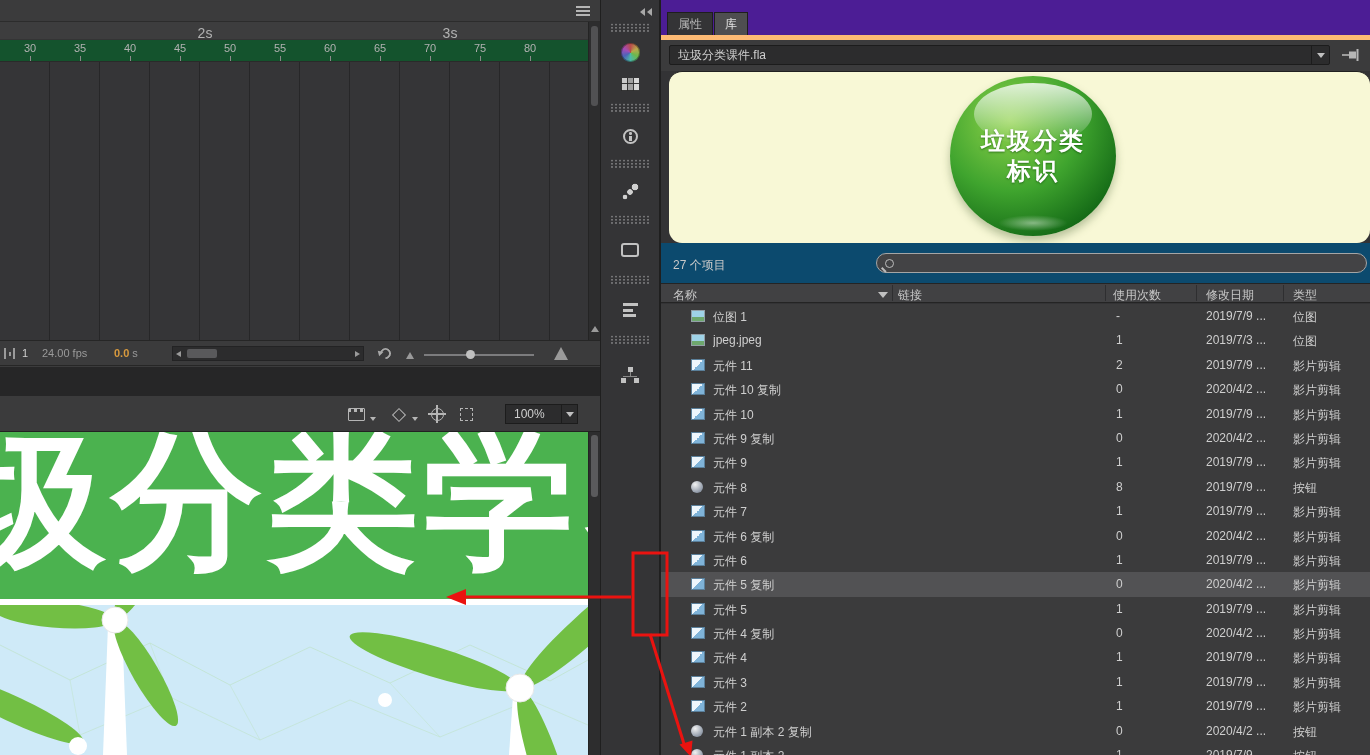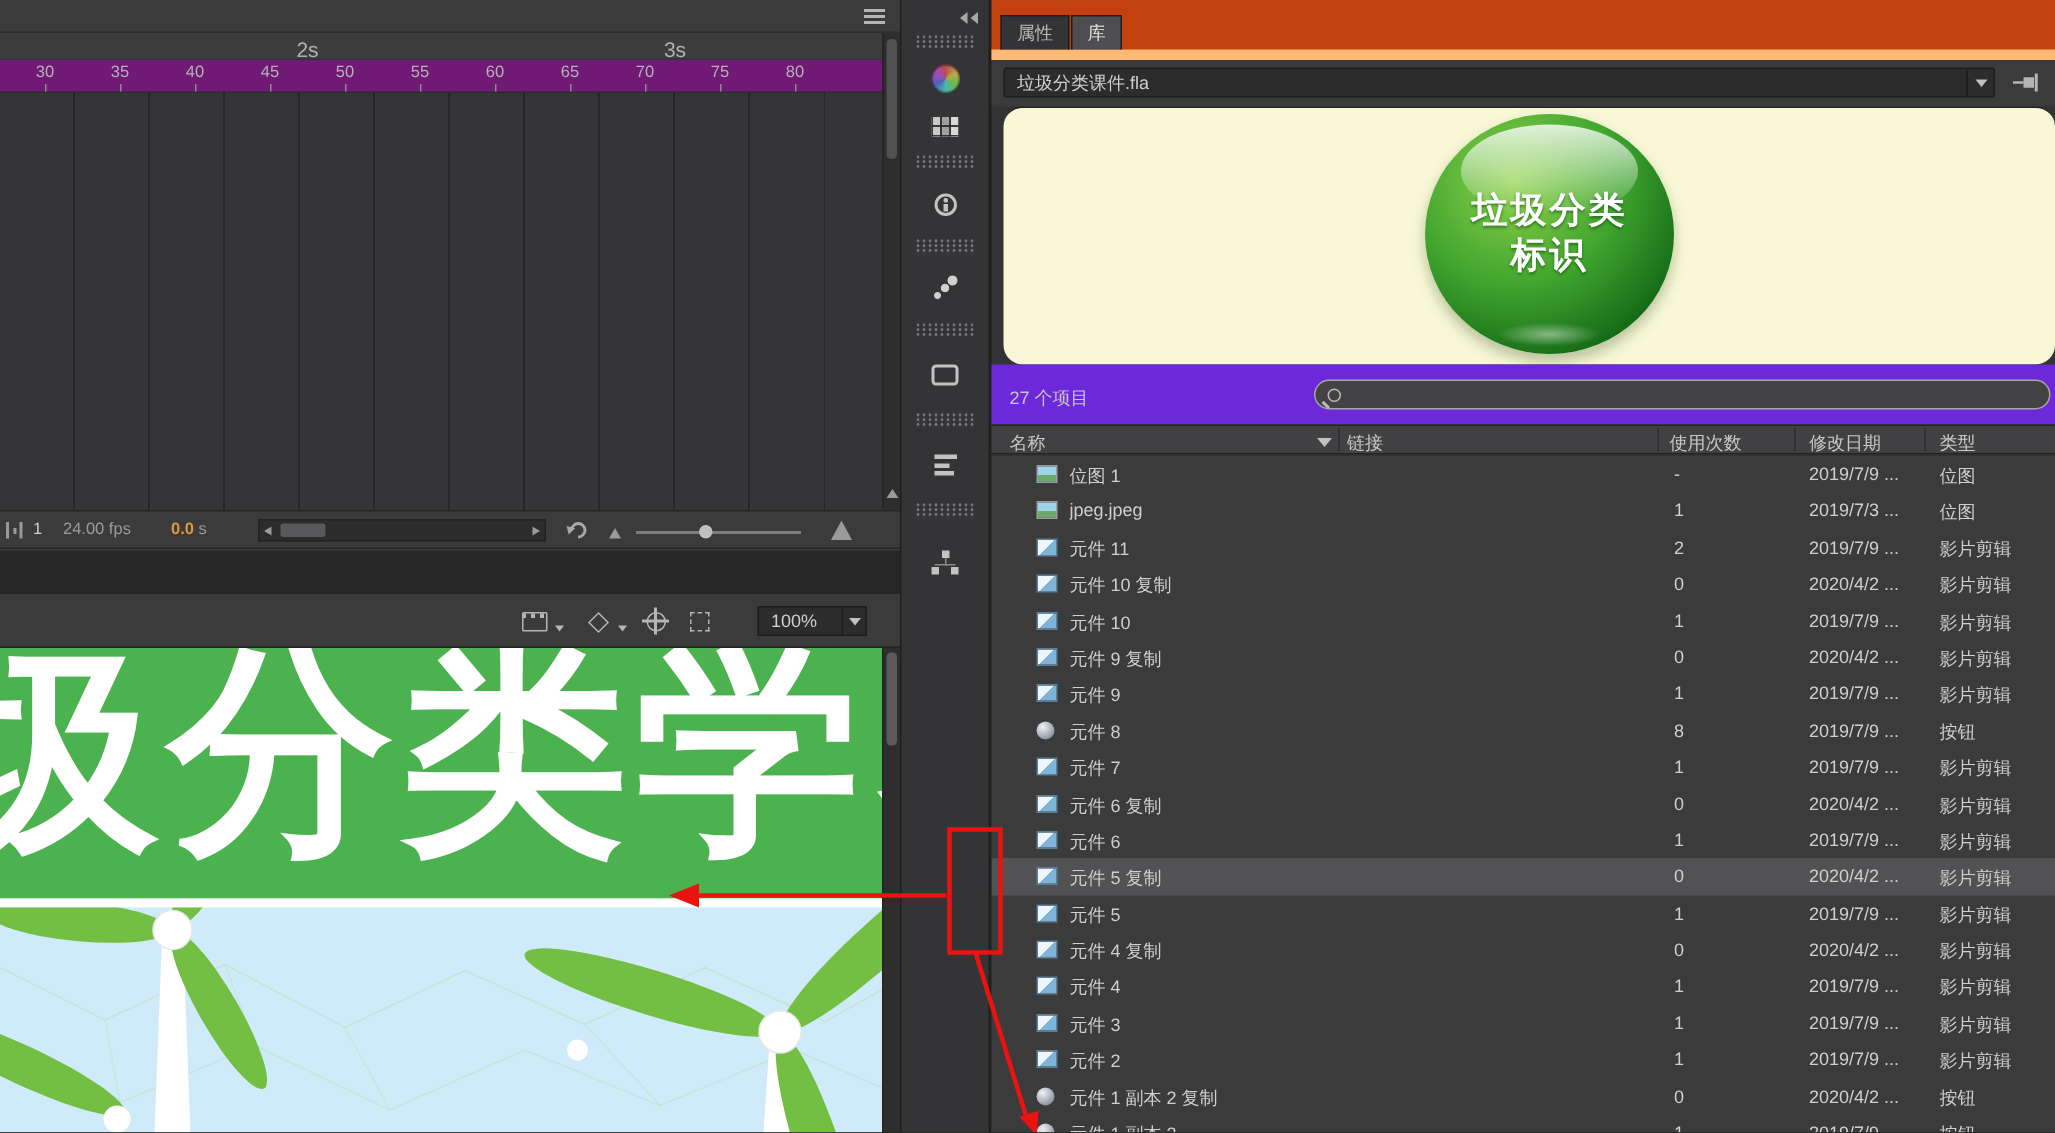--- a/index.html
+++ b/index.html
@@ -10,21 +10,21 @@
 
   
   .timeline-panel { position:absolute; left:0; top:0; width:600px; height:396px; background:#3b3b3c; }
   .tl-topbar { position:absolute; left:0; top:0; right:0; height:22px; background:#3b3b3c; border-bottom:1px solid #2c2c2c;}
   .menu-lines { position:absolute; right:10px; top:6px; width:14px; height:10px;
       background:linear-gradient(#b5b5b5,#b5b5b5) 0 0/14px 2px no-repeat,
                  linear-gradient(#b5b5b5,#b5b5b5) 0 4px/14px 2px no-repeat,
                  linear-gradient(#b5b5b5,#b5b5b5) 0 8px/14px 2px no-repeat; cursor:pointer;}
   .tl-seconds { position:absolute; left:0; top:22px; width:588px; height:18px; background:#3d3d3e; border-bottom:1px solid #343435;}
   .tl-seconds span { position:absolute; top:3px; transform:translateX(-50%); color:#b2b2b2; font-size:14px;}
-  .tl-frames { position:absolute; left:0; top:40px; width:588px; height:22px; background:#701a75; border-bottom:1px solid #2a2a2a;}
+  .tl-frames { position:absolute; left:0; top:40px; width:588px; height:22px; background:#14532d; border-bottom:1px solid #2a2a2a;}
   .tl-frames .frame-num { position:absolute; top:2px; transform:translateX(-50%); color:#b2b2b2; font-size:11px;}
   .tl-frames .tick { position:absolute; bottom:0; width:1px; height:5px; background:#8a8a8a; }
   .tl-grid { position:absolute; left:0; top:62px; width:588px; height:278px;
       background:repeating-linear-gradient(90deg, transparent 0 49px, rgba(0,0,0,.28) 49px 50px), #353537;}
   .tl-vscroll { position:absolute; left:588px; top:22px; width:12px; height:318px; background:#2d2d2e; border-left:1px solid #242424;}
   .tl-vscroll .thumb { position:absolute; left:2px; top:4px; width:7px; height:80px; background:#515153; border-radius:3px;}
   .tl-vscroll .arr-up { position:absolute; left:2px; bottom:8px; width:0; height:0;
       border-left:4px solid transparent; border-right:4px solid transparent; border-bottom:6px solid #9a9a9a;}
 
   .tl-bottombar { position:absolute; left:0; top:340px; width:600px; height:26px; background:#3b3b3c;
@@ -107,21 +107,21 @@
       linear-gradient(#c2c2c2,#c2c2c2) 0 11px/13px 3px no-repeat;}
   .pi-tree { width:18px; height:16px; background:
       linear-gradient(#c2c2c2,#c2c2c2) 6.5px 0/5px 5px no-repeat,
       linear-gradient(#c2c2c2,#c2c2c2) 0 11px/5px 5px no-repeat,
       linear-gradient(#c2c2c2,#c2c2c2) 13px 11px/5px 5px no-repeat,
       linear-gradient(#8a8a8a,#8a8a8a) 8.5px 5px/1px 5px no-repeat,
       linear-gradient(#8a8a8a,#8a8a8a) 2px 8.5px/14px 1px no-repeat;}
 
   
   .right-panel { position:absolute; left:660px; top:0; width:710px; height:755px; background:#333335; border-left:1px solid #1f1f1f;}
-  .tabbar { position:absolute; left:0; top:0; right:0; height:40px; background:#c2410c; border-bottom:7px solid #fdba74;}
+  .tabbar { position:absolute; left:0; top:0; right:0; height:40px; background:#4c1d95; border-bottom:5px solid #fdba74;}
   .tab { position:absolute; bottom:0; height:23px; line-height:23px; padding:0 10px; font-size:12px; color:#b8b8b8;
       background:#343436; border:1px solid #1e1e1e; border-bottom:none; cursor:pointer;}
   .tab-props { left:6px; }
   .tab-lib { left:53px; background:#4e4e50; color:#e4e4e4;}
   .doc-row { position:absolute; left:0; top:40px; right:0; height:31px; background:#3b3b3c;}
   .doc-combo { position:absolute; left:8px; top:5px; right:40px; height:20px; background:#2c2c2d;
       border:1px solid #1c1c1c; border-radius:2px; color:#cfcfcf; line-height:18px; padding:0 22px 0 8px; cursor:pointer;
       white-space:nowrap; overflow:hidden;}
   .combo-arrow { position:absolute; right:0; top:0; width:18px; height:100%; border-left:1px solid #1c1c1c;}
   .combo-arrow::after { content:""; position:absolute; left:5px; top:7px; width:0;height:0;
@@ -131,21 +131,21 @@
   .sphere { position:absolute; left:281px; top:4px; width:166px; height:160px; border-radius:50%;
       background:radial-gradient(circle at 36% 28%, var(--sphere-light,#8fd24a), #3fa42e 45%, var(--sphere-dark,#156b17) 78%, #0c5110);
       box-shadow:0 5px 9px rgba(60,90,40,.35);
       display:flex; flex-direction:column; align-items:center; justify-content:center;}
   .sphere .gloss { position:absolute; left:24px; top:7px; width:118px; height:62px; border-radius:50%;
       background:linear-gradient(rgba(255,255,255,.8), rgba(255,255,255,0));}
   .sphere .refl { position:absolute; left:48px; bottom:5px; width:70px; height:16px; border-radius:50%;
       background:radial-gradient(rgba(255,255,255,.45), rgba(255,255,255,0) 70%);}
   .sphere .l1, .sphere .l2 { position:relative; color:#fff; font-weight:700; font-size:24px; line-height:30px;
       text-shadow:0 1px 2px rgba(0,60,0,.55); letter-spacing:2px;}
-  .items-row { position:absolute; left:0; top:243px; right:0; height:40px; background:#6d28d9;padding-left:28px;}
+  .items-row { position:absolute; left:0; top:243px; right:0; height:40px; background:#0c4a6e;padding-left:28px;}
   .items-count { position:absolute; left:12px; top:14px; color:#c8c8c8;}
   .search { position:absolute; left:215px; right:3px; top:10px; height:20px; border:1px solid #a5a5a5; border-radius:10px;
       background:#434345; display:flex; align-items:center;}
   .mag { width:9px; height:9px; border:1.5px solid #bcbcbc; border-radius:50%; margin:0 5px 0 8px; position:relative;}
   .mag::after { content:""; position:absolute; left:-5px; top:9px; width:6px; height:1.5px; background:#bcbcbc; transform:rotate(45deg);}
   .search input { flex:1; background:transparent; border:none; outline:none; color:#e0e0e0; font-size:12px; font-family:inherit;}
   .table-header { position:absolute; left:0; top:283px; right:0; height:20px; background:#414143;
       border-top:1px solid #242424; border-bottom:1px solid #242424;}
   .table-header span { position:absolute; top:3px; color:#c8c8c8; cursor:pointer;}
   .h-name{left:12px;} .h-link{left:237px;} .h-use{left:452px;} .h-mod{left:545px;} .h-type{left:632px;}

